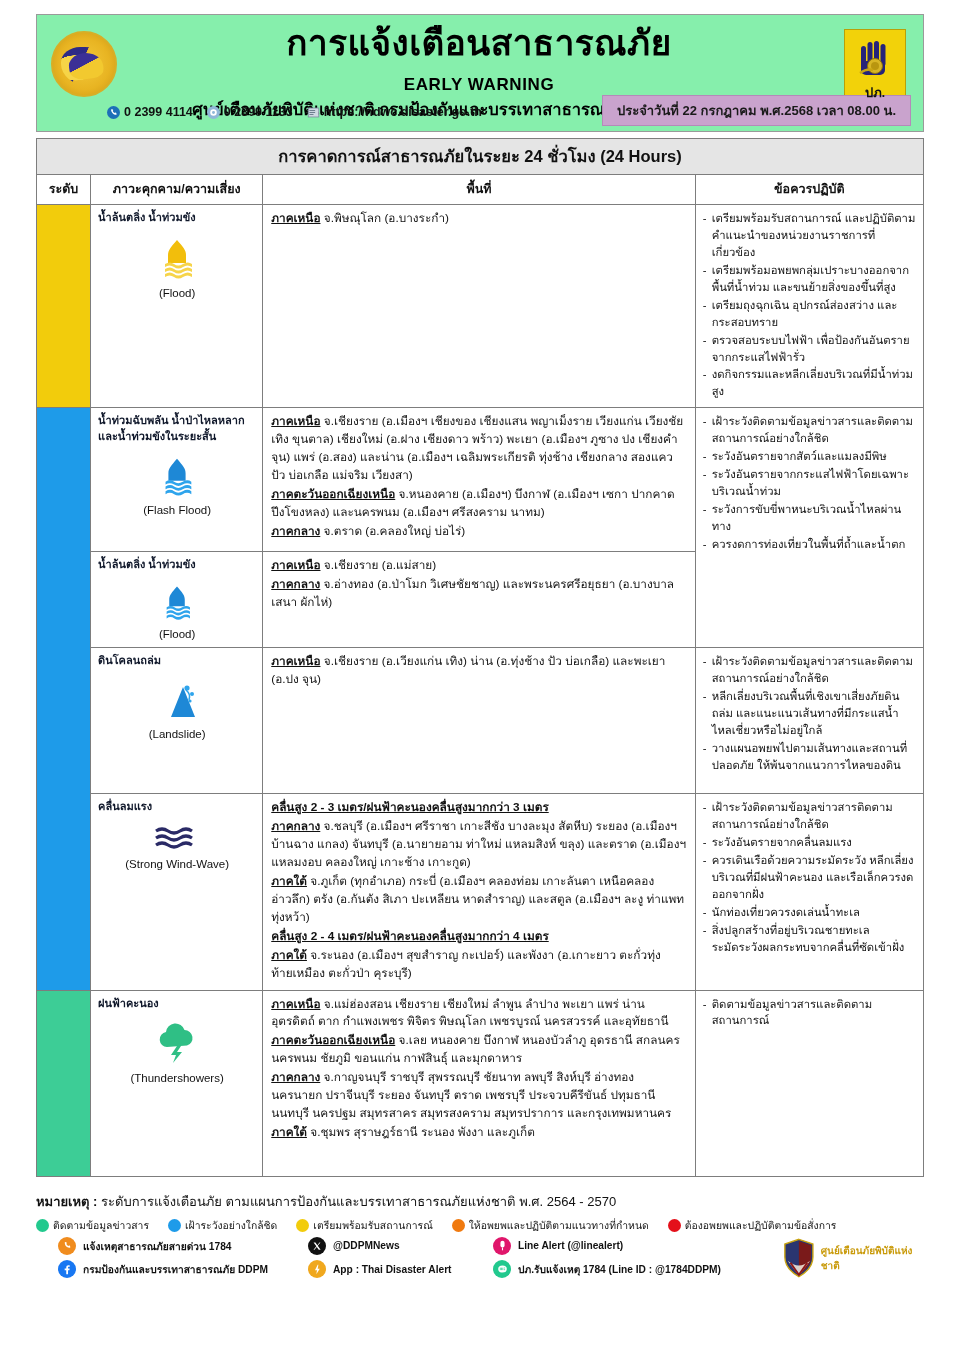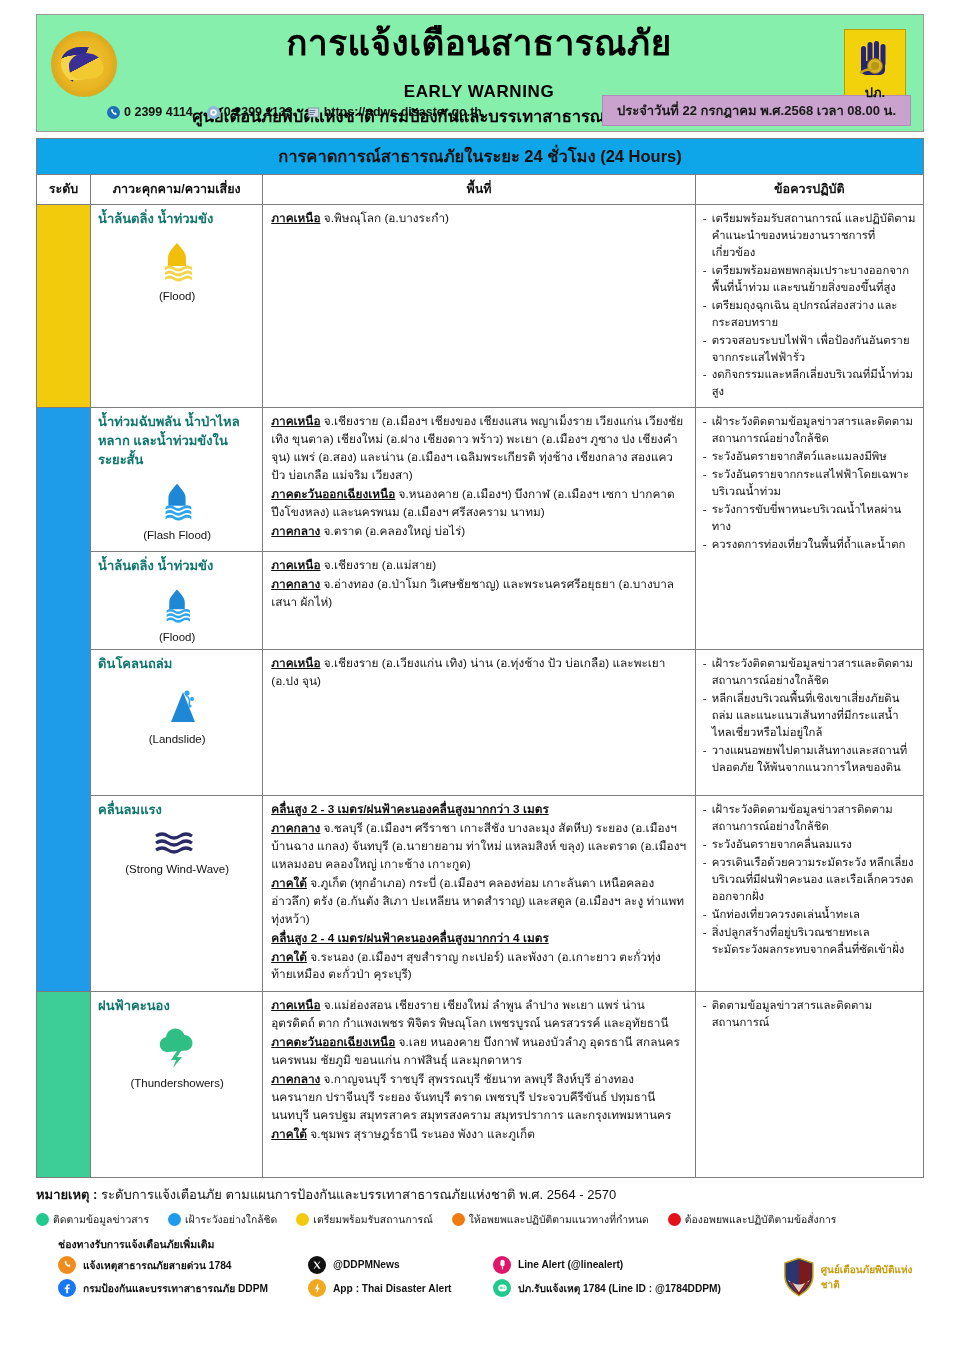--- a/index.html
+++ b/index.html
@@ -48,32 +48,33 @@
     border-radius: 50% 60% 35% 45%;
     transform: rotate(-8deg);
   }
   .header-center { flex: 1; text-align: center; padding-top: 2px; }
   .title-th {
     font-size: 35px; font-weight: bold; color: #000;
     letter-spacing: 0.5px; line-height: 1.15;
   }
   .title-en {
     font-size: 17px; font-weight: bold; color: #000;
-    letter-spacing: 0.6px; margin-top: 19px;
+    letter-spacing: 0.6px; margin-top: 12px;
   }
   .subtitle-th {
     font-size: 16.5px; font-weight: bold; color: #000;
     margin-top: 5px; line-height: 1.2;
   }
   .logo-right { width: 80px; display: flex; align-items: flex-start; justify-content: center; padding-top: 8px;}
   .ddpm-logo {
     width: 62px; height: 76px; background: #f2d20a;
     border: 1px solid #b9a008; position: relative;
     display: flex; flex-direction: column; align-items: center; justify-content: flex-end;
     padding-bottom: 1px;
+    font-family: Liberation Serif, serif;
   }
   .ddpm-hand {
     position: absolute; top: 7px; left: 50%; transform: translateX(-50%);
     width: 34px; height: 40px;
   }
   .ddpm-text { font-size: 13px; font-weight: bold; color: #111; position: relative; z-index: 3;}
 
   .contact-row {
     display: flex; align-items: center;
     margin-top: 2px;
@@ -96,60 +97,60 @@
   }
 
   
   table.main {
     width: 100%; border-collapse: collapse; margin-top: 6px;
     border: 1px solid #777;
     table-layout: fixed;
   }
   table.main td, table.main th { border: 1px solid #7d7d7d; vertical-align: top; }
   .tbl-title {
-    background: #0ea5e9; text-align: center;
+    background: #e5e5e5; text-align: center;
     font-size: 16.5px; font-weight: bold; color: #111;
     padding: 4px 0 5px 0;
   }
   .col-head {
     background: #ffffff; text-align: center;
     font-size: 12.5px; font-weight: bold; color: #111;
     padding: 4px 2px 5px 2px;
   }
   .c-level  { width: 54px; }
   .c-threat { width: 172px; }
   .c-area   { width: 432px; }
   .c-act    { width: 228px; }
 
   td.level-cell { padding: 0; }
   td.threat-cell { padding: 5px 6px 6px 7px; }
   td.area-cell { padding: 5px 7px 6px 8px; }
   td.act-cell { padding: 5px 6px 6px 7px; }
 
   .threat-title {
-    font-size: 13px; font-weight: bold; color: #0f766e; line-height: 1.45;
+    font-size: 11px; font-weight: bold; color: #0f172a; line-height: 1.45;
   }
   .icon-wrap { text-align: center; margin-top: 10px; }
   .icon-caption { font-size: 11.5px; color: #111; margin-top: 3px; text-align: center; }
 
   .area-text { font-size: 11.8px; color: #111; line-height: 1.52; }
   .area-text .rg { text-decoration: underline; font-weight: bold; }
   .area-line { margin: 0 0 1px 0; }
 
   ul.acts { margin: 0; padding: 0; list-style: none; }
   ul.acts li {
     font-size: 11.3px; color: #111; line-height: 1.5;
     padding-left: 9px; position: relative; margin-bottom: 1px;
   }
   ul.acts li:before {
     content: "-"; position: absolute; left: 0; top: 0; color: #111;
   }
 
   
-  .footer { margin-top: 8px; }
+  .footer { margin-top: 16px; }
   .note-line { font-size: 13px; color: #111; line-height: 1.4; }
   .note-line b { font-weight: bold; }
   .legend { display: flex; align-items: center; margin-top: 6px; gap: 12px; flex-wrap: nowrap;}
   .legend-item { display: flex; align-items: center; gap: 4px; margin-right: 7px; white-space: nowrap;}
   .dot { width: 13px; height: 13px; border-radius: 50%; flex: none; }
   .legend-label { font-size: 10.4px; color: #111; }
 
   .channels-title { font-size: 10.5px; font-weight: bold; color: #111; margin-top: 8px; margin-left: 22px;}
   .channels {
     margin-top: 3px; margin-left: 22px;
@@ -477,21 +478,20 @@
       <div class="legend-item">
         <span class="dot" style="background:#F07A10"></span>
         <span class="legend-label">ให้อพยพและปฏิบัติตามแนวทางที่กำหนด</span>
       </div>
       <div class="legend-item">
         <span class="dot" style="background:#E4101A"></span>
         <span class="legend-label">ต้องอพยพและปฏิบัติตามข้อสั่งการ</span>
       </div>
     </div>
 
-    <div class="channels-title">ช่องทางรับการแจ้งเตือนภัยเพิ่มเติม</div>
 
     <div class="channels">
       <div class="chan">
         <span class="chan-ico" style="background:#F08C1E">
           <svg width="11" height="11" viewBox="0 0 16 16">
               <path d="M4 3.6c0-.5.5-.9 1-.7l1.6.6c.5.2.6.8.3 1.2l-.6 1c.8 1.3 1.7 2.2 3 3l1-.6c.4-.3 1-.1 1.2.4l.6 1.6c.2.5-.2 1-.7 1C7.3 11.6 4 8.2 4 3.6z" fill="#fff"></path>
             </svg>
         </span>
         <span class="chan-label">แจ้งเหตุสาธารณภัยสายด่วน 1784</span>
       </div>

